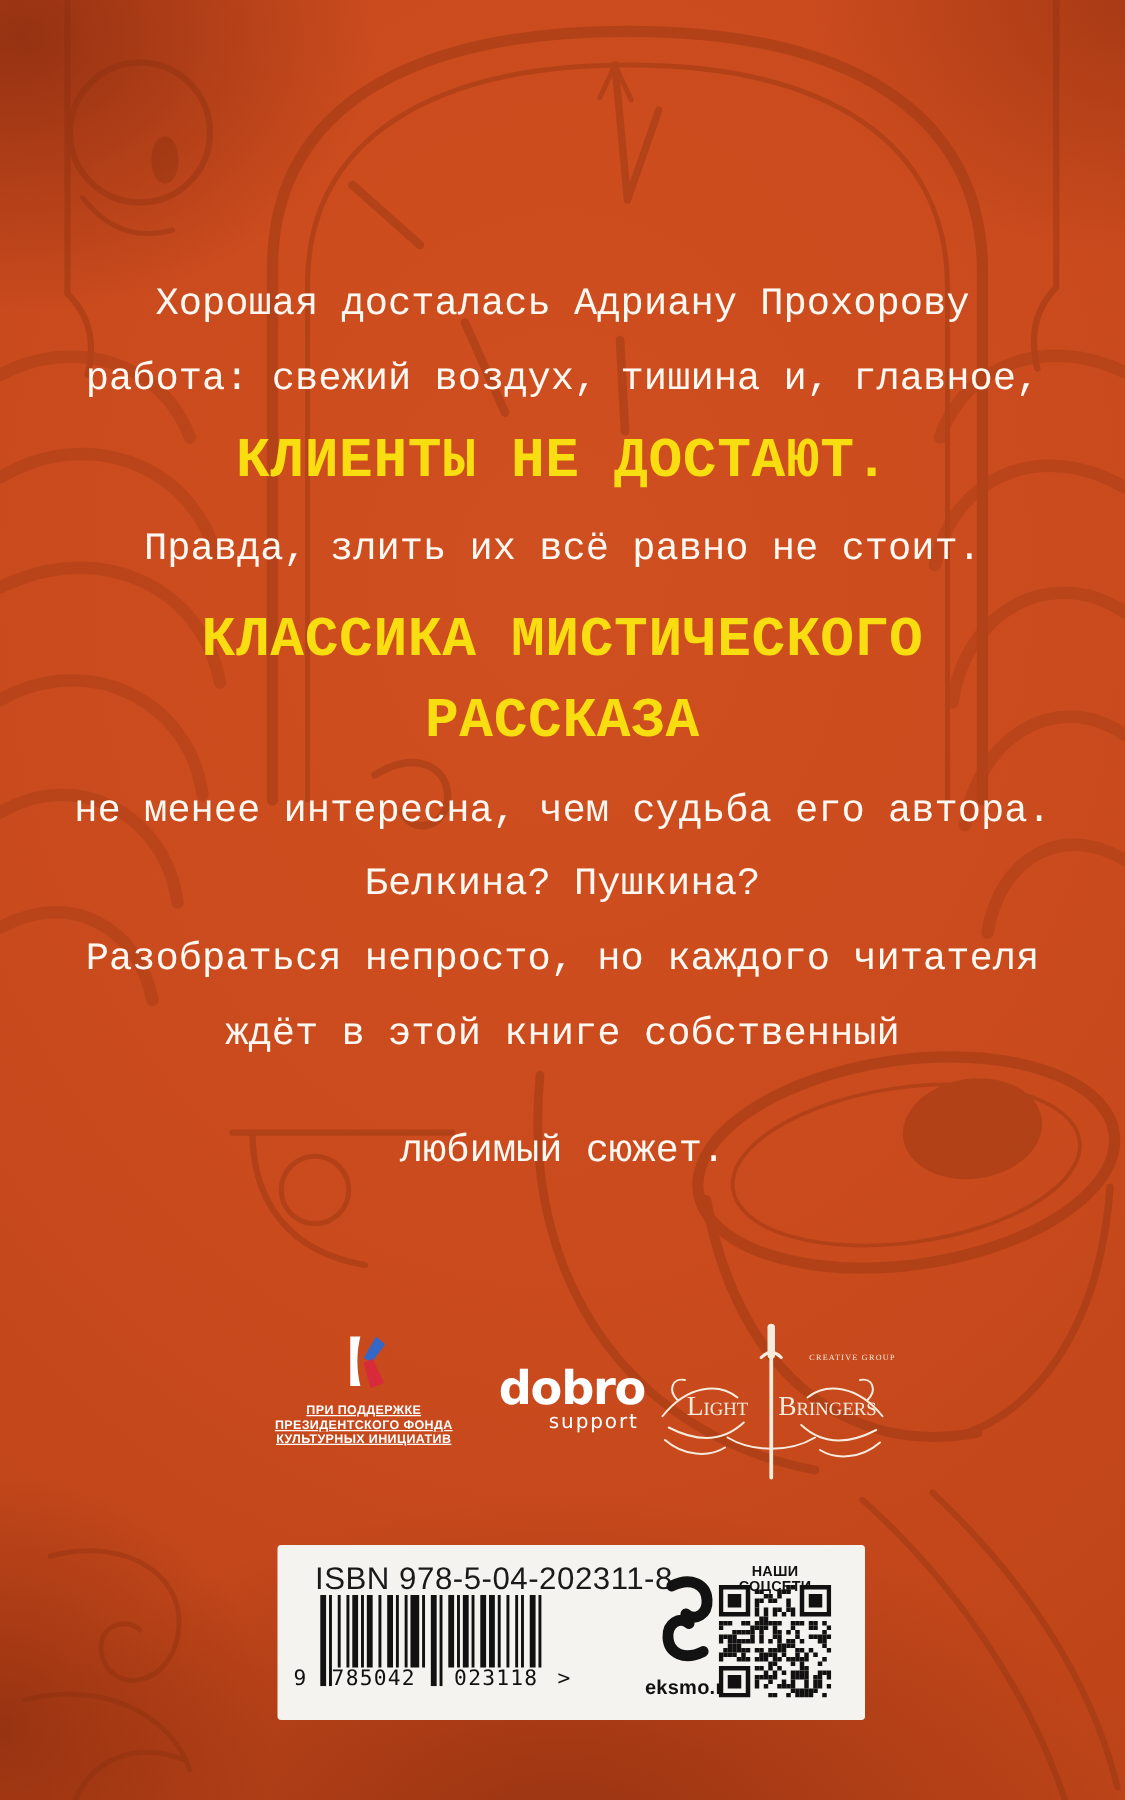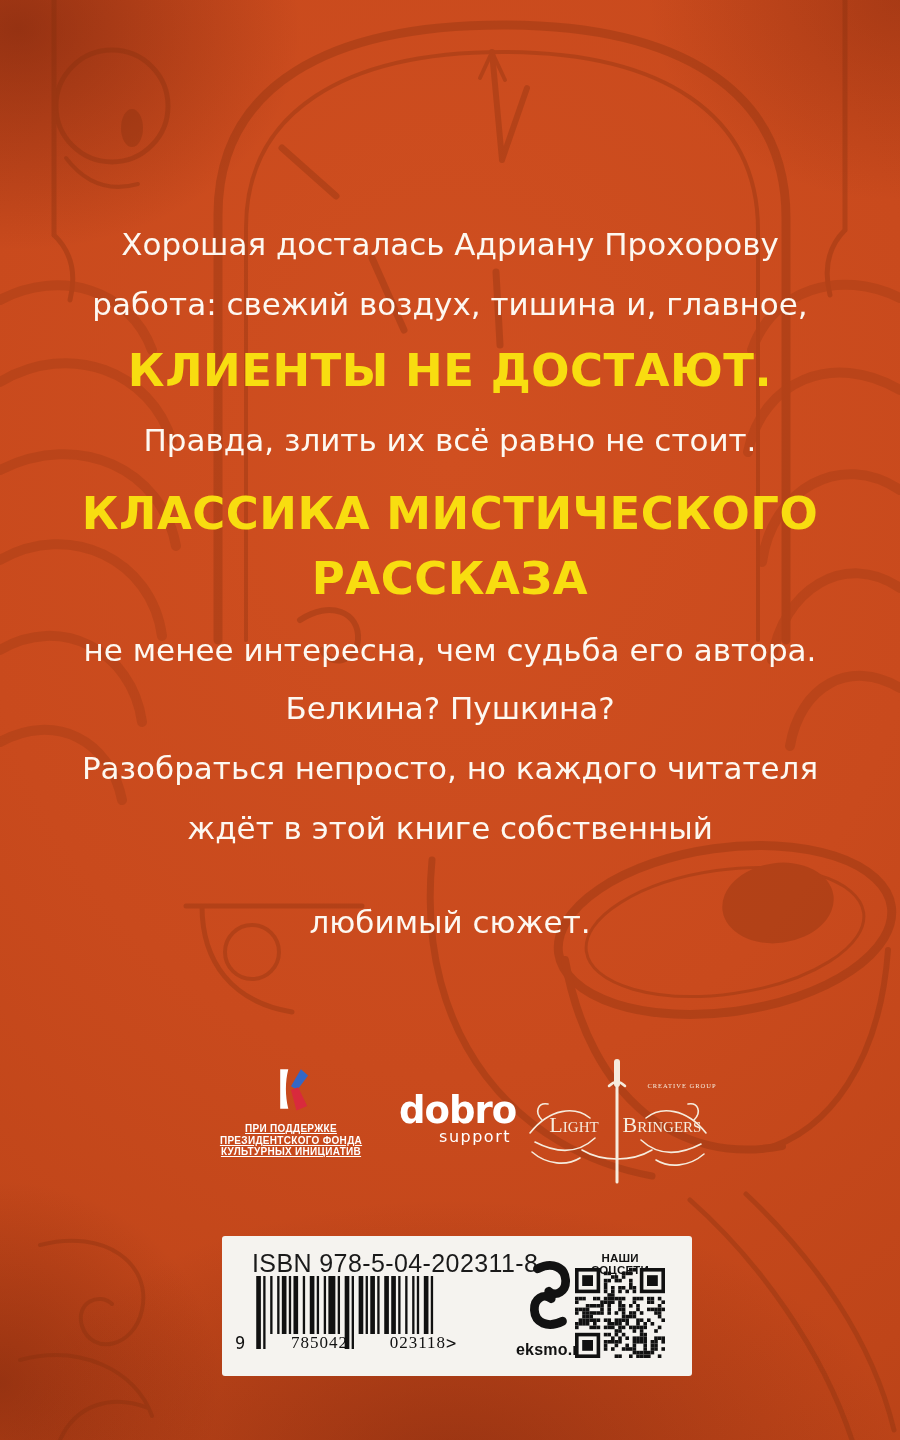--- a/index.html
+++ b/index.html
@@ -9,21 +9,21 @@
     background:
       radial-gradient(45% 22% at 2% 2%, rgba(90,22,6,.45), rgba(90,22,6,0) 70%),
       radial-gradient(40% 20% at 100% 0%, rgba(120,35,10,.38), rgba(120,35,10,0) 70%),
       radial-gradient(70% 26% at 50% 102%, rgba(100,28,8,.42), rgba(100,28,8,0) 72%),
       radial-gradient(35% 20% at 0% 96%, rgba(95,25,6,.4), rgba(95,25,6,0) 70%),
       radial-gradient(120% 95% at 50% 32%, #d04f20 0%, #c94a1d 45%, #bf4519 76%, #b03f15 100%);
   }
   .bg-art{position:absolute;inset:0;width:100%;height:100%;}
 
   
-  .tl{position:absolute;left:0;width:100%;text-align:center;white-space:nowrap;}
+  .tl{position:absolute;left:0;width:100%;text-align:center;white-space:nowrap;font-family:Liberation Mono, monospace;}
   .t-white{font-size:31px;color:#fdf8f1;}
   .t-yellow{font-size:45px;font-weight:800;color:#f8dd10;letter-spacing:.5px;}
   .l1{top:226px}.l2{top:286px}.l3{top:344px}.l4{top:422px}.l5{top:487px}
   .l6{top:552px}.l7{top:632px}.l8{top:690px}.l9{top:750px}.l10{top:810px}.l11{top:904px}
 
   
   .fund{position:absolute;left:191px;top:1066px;width:200px;text-align:center;color:#fff;}
   .fund svg{width:36px;height:46px;display:inline-block;}
   .fund-caption{margin-top:7px;font-family:"Liberation Sans",sans-serif;
     font-size:10px;font-weight:bold;line-height:11.5px;letter-spacing:.3px;text-decoration:underline;}
@@ -34,21 +34,21 @@
   .lb svg{width:100%;height:100%;}
 
   
   .panel{position:absolute;left:222px;top:1236px;width:470px;height:140px;
     background:#f5f3ef;border-radius:3px;color:#121212;font-family:"Liberation Sans",sans-serif;}
   .isbn{position:absolute;left:30px;top:13px;font-size:25px;letter-spacing:.4px;color:#1a1a1a;}
   .bars{position:absolute;left:30px;top:40px;width:190px;height:73px;fill:#111;}
   .bc-digits{position:absolute;left:8px;top:97px;width:234px;display:flex;
     font-family:"DejaVu Sans Mono",monospace;font-size:17px;color:#111;}
   .bc-digits .d0{width:20px;text-align:center;}
-  .bc-digits .d1,.bc-digits .d2{flex:1;text-align:right;letter-spacing:1px;font-family:Liberation Serif, serif;}
+  .bc-digits .d1,.bc-digits .d2{flex:1;text-align:center;letter-spacing:1px;}
   .bc-digits .d3{width:18px;text-align:left;}
   .eksmo{position:absolute;left:258px;top:18px;width:68px;text-align:center;margin-left:36px;}
   .eksmo svg{width:50px;height:82px;}
   .eksmo-label{font-size:16px;font-weight:bold;letter-spacing:.2px;margin-top:1px;color:#111;}
   .social-h{position:absolute;left:350px;top:16px;width:96px;text-align:center;
     font-size:11.5px;font-weight:bold;letter-spacing:.2px;color:#111;}
   .qr{position:absolute;left:353px;top:32px;width:90px;height:90px;fill:#111;}
 </style>
 </head>
 <body>

